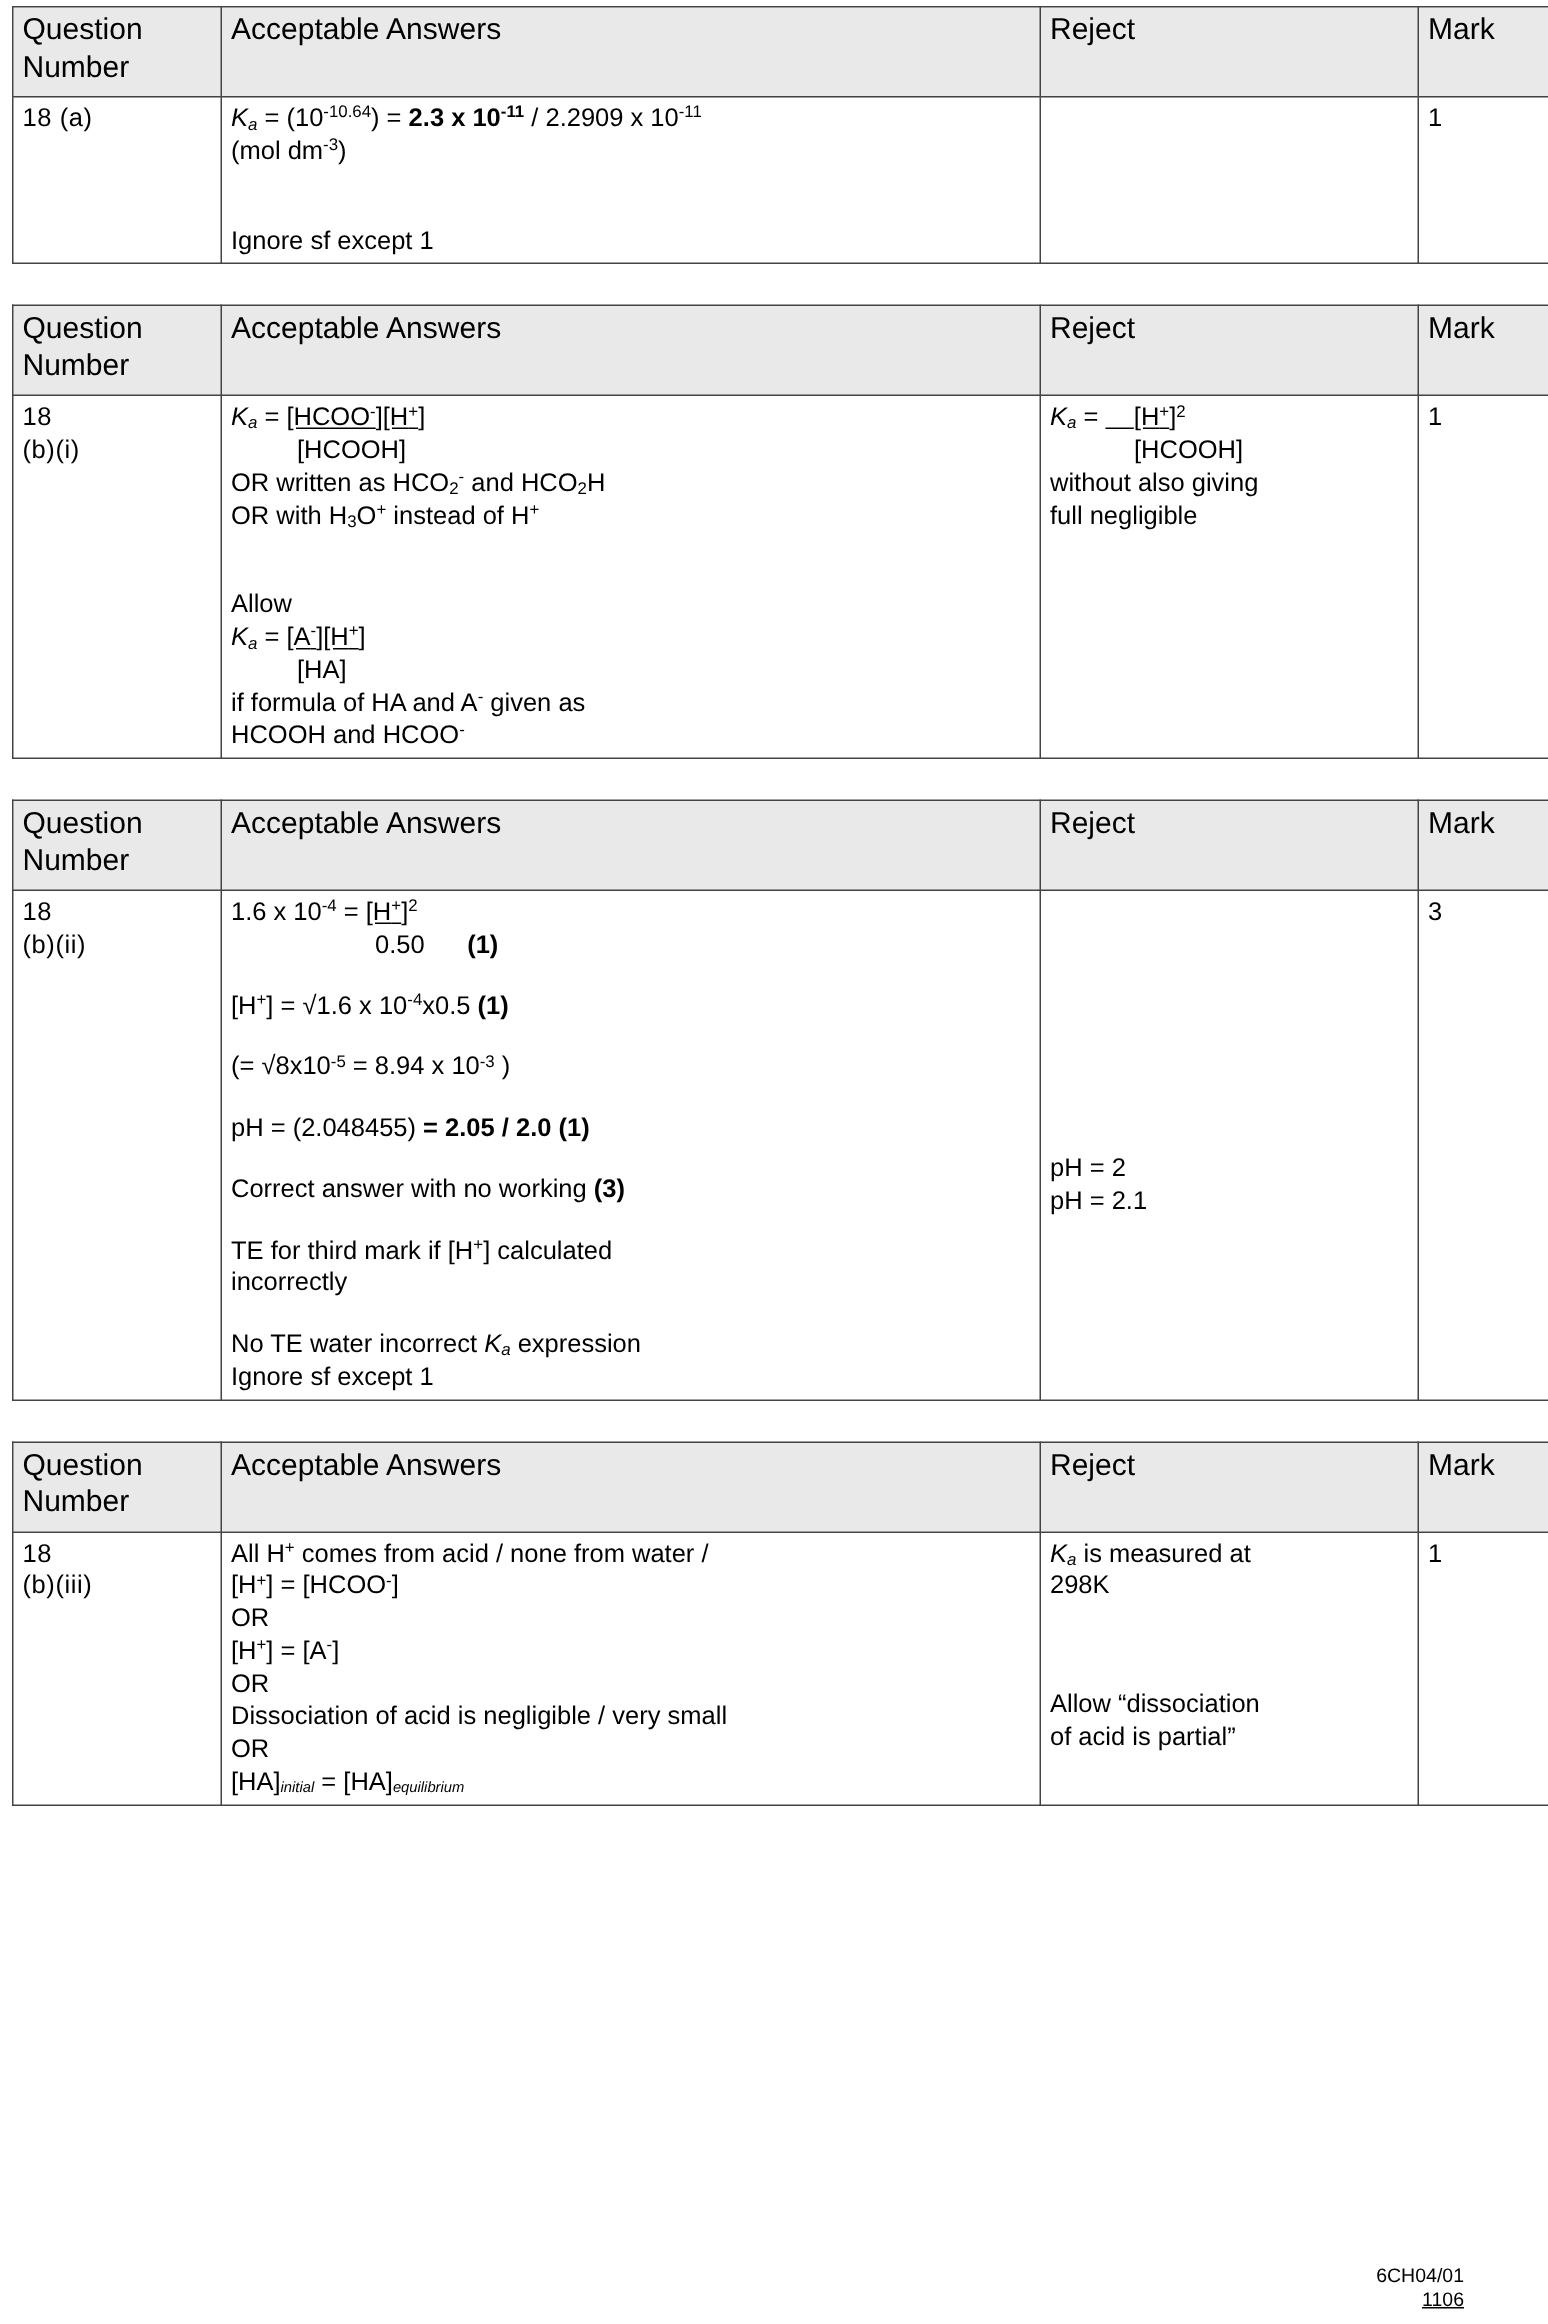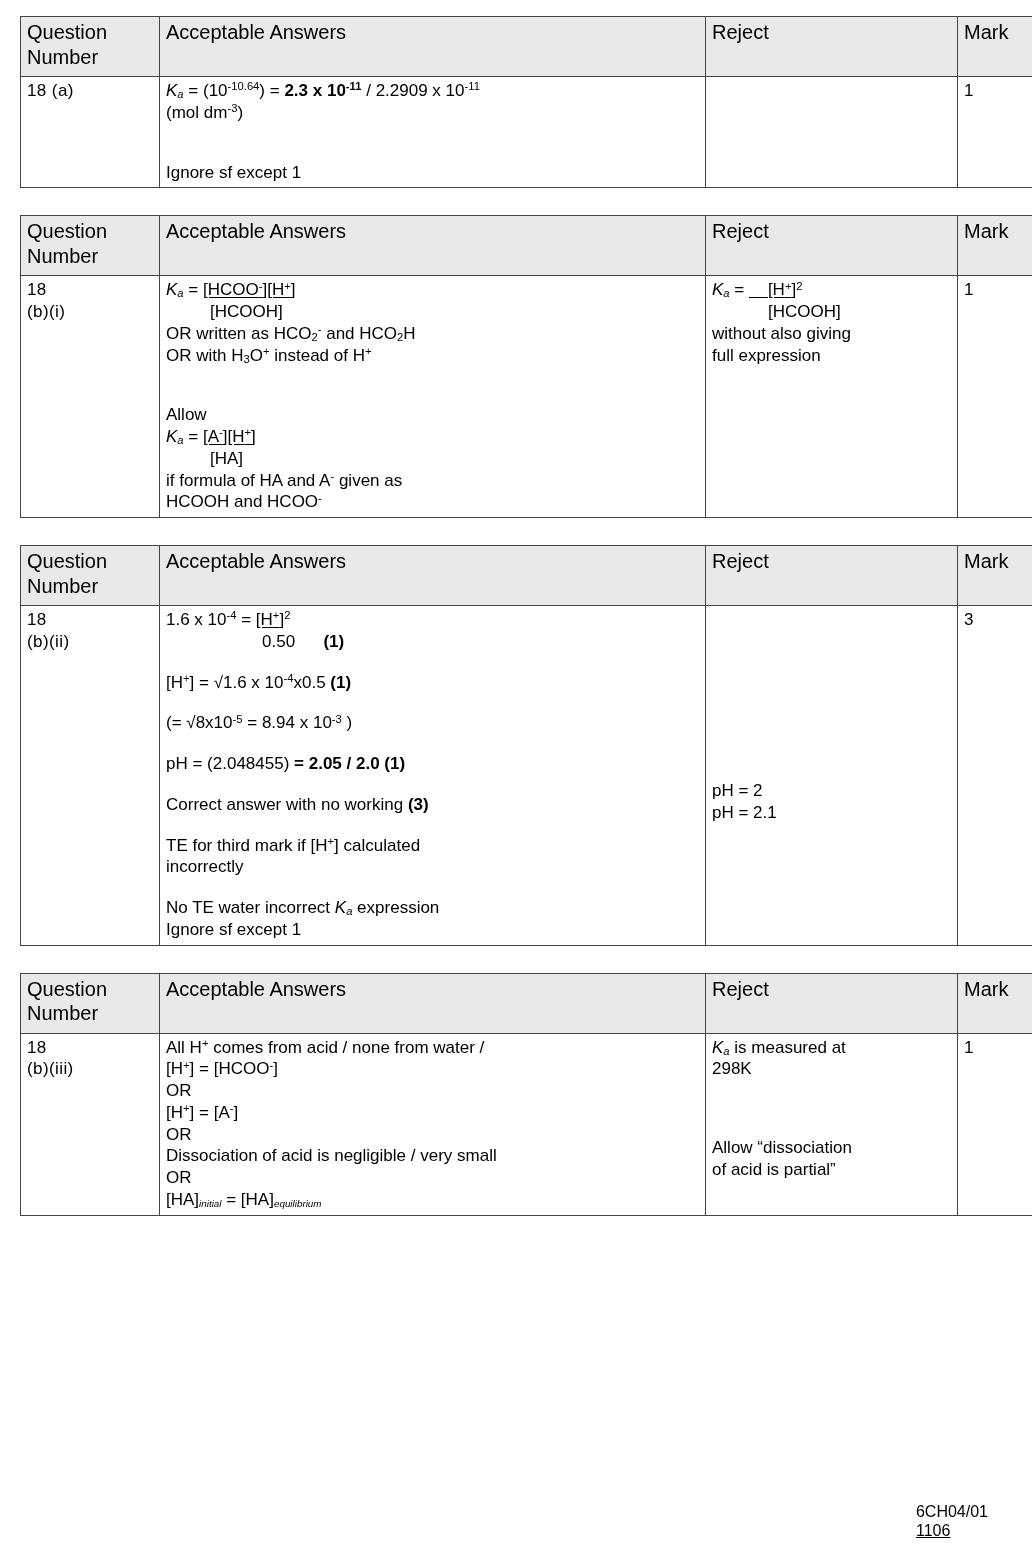--- a/index.html
+++ b/index.html
@@ -13,21 +13,21 @@
     font-family: "Liberation Sans", sans-serif;
     color: #000000;
     position: relative;
     overflow: hidden;
   }
   .page {
     position: relative;
     width: 1032px;
     height: 1549px;
     box-sizing: border-box;
-    padding: 16px;
+    padding: 4px;
   }
 
   table.mstable {
     border-collapse: collapse;
     table-layout: fixed;
     width: 1024px;
     margin: 0 0 0 4px;
     background: #ffffff;
   }
   table.mstable td,
@@ -68,29 +68,29 @@
   .denom { display: block; padding-left: 44px; }
   .denom-wide { display: block; padding-left: 96px; }
   .denom-rej { display: block; padding-left: 56px; }
 
   .sqrt { font-size: 1.0em; }
 
   .pad-block { display:block; }
 
   .footer {
     position: absolute;
-    right: 44px;
+    right: 56px;
     bottom: 8px;
     text-align: left;
-    font-size: 16px;
+    font-size: 13px;
     line-height: 1.22;
     font-family: "Liberation Sans", sans-serif;
   }
   .footer .code { display: block; }
-  .footer .num { display: block; text-align: left; text-decoration: underline; }
+  .footer .num { display: block; text-align: right; text-decoration: underline; }
 
   .table-gap { height: 27px; }
 </style>
 </head>
 <body>
 
 <div class="page">
 
   <table class="mstable">
     <colgroup>
@@ -156,21 +156,21 @@
           <span class="pad-block">Allow</span>
           <span class="pad-block"><span class="ital">K</span><sub class="ital">a</sub><span> =  </span><span class="num-ul"><span>[A</span><sup>-</sup><span>][H</span><sup>+</sup><span>]</span></span></span>
           <span class="denom">[HA]</span>
           <span class="pad-block"><span>if formula of HA and A</span><sup>-</sup><span> given as</span></span>
           <span class="pad-block"><span>HCOOH and HCOO</span><sup>-</sup></span>
         </td>
         <td>
           <span class="pad-block"><span class="ital">K</span><sub class="ital">a</sub><span> =  </span><span class="num-ul">&nbsp;&nbsp;&nbsp;&nbsp;<span>[H</span><sup>+</sup><span>]</span></span><sup>2</sup></span>
           <span class="denom-rej">[HCOOH]</span>
           <span class="pad-block">without also giving</span>
-          <span class="pad-block">full expression</span>
+          <span class="pad-block">full negligible</span>
         </td>
         <td class="mark">1</td>
       </tr>
     </tbody>
   </table>
 
   <div class="table-gap"></div>
 
   <table class="mstable">
     <colgroup>

